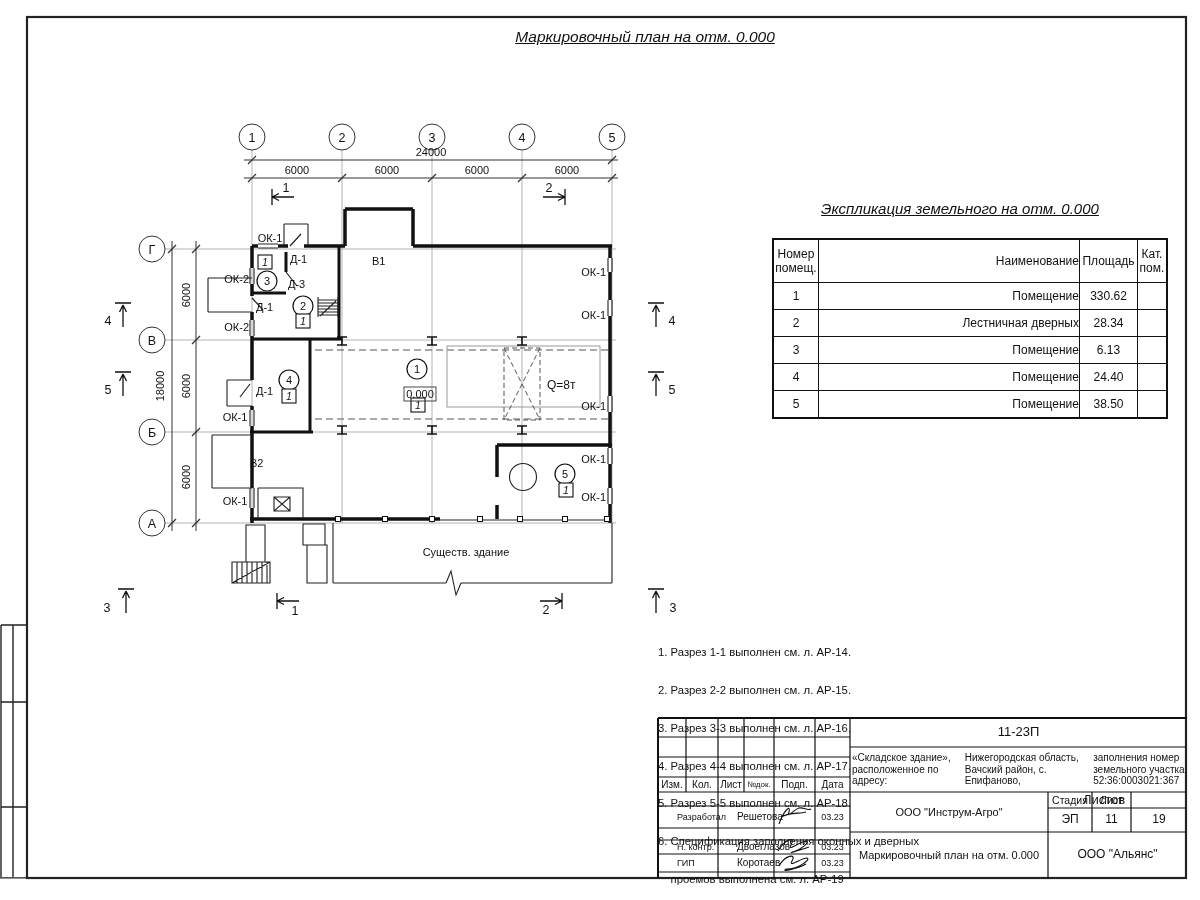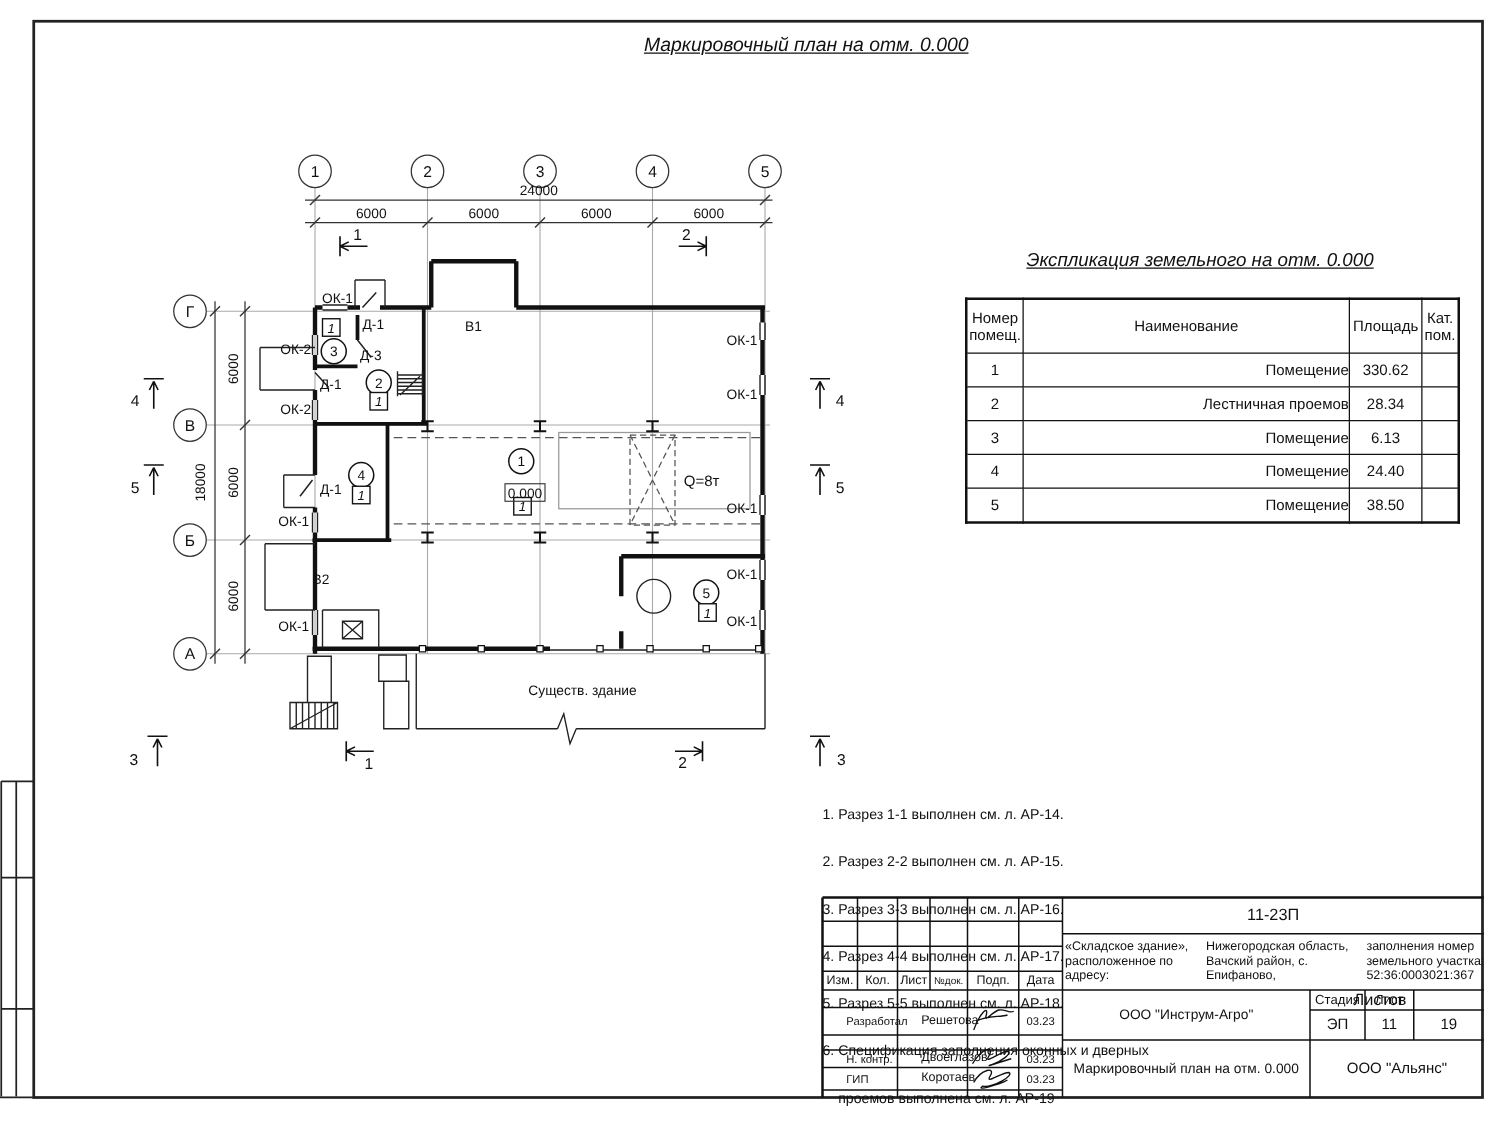--- a/index.html
+++ b/index.html
@@ -257,33 +257,33 @@
 </svg>
 
 <div class="abs title-main">Маркировочный план на отм. 0.000</div>
 
 <div class="abs title-schedule">Экспликация земельного на отм. 0.000</div>
 
 <table class="schedule">
   <tbody>
       <tr>
     <th class="c-num">Номер помещ.</th>
-    <th class="c-name" style="text-align:center;padding-left:0 !important">Наименование</th>
+    <th class="c-name" style="text-align:right;padding-left:0 !important">Наименование</th>
     <th class="c-area">Площадь</th>
     <th class="c-cat">Кат. пом.</th>
   </tr>
   <tr>
     <td class="c-num">1</td>
     <td class="c-name">Помещение</td>
     <td class="c-area">330.62</td>
     <td class="c-cat"></td>
   </tr>
   <tr>
     <td class="c-num">2</td>
-    <td class="c-name">Лестничная проемов</td>
+    <td class="c-name">Лестничная дверных</td>
     <td class="c-area">28.34</td>
     <td class="c-cat"></td>
   </tr>
   <tr>
     <td class="c-num">3</td>
     <td class="c-name">Помещение</td>
     <td class="c-area">6.13</td>
     <td class="c-cat"></td>
   </tr>
   <tr>

